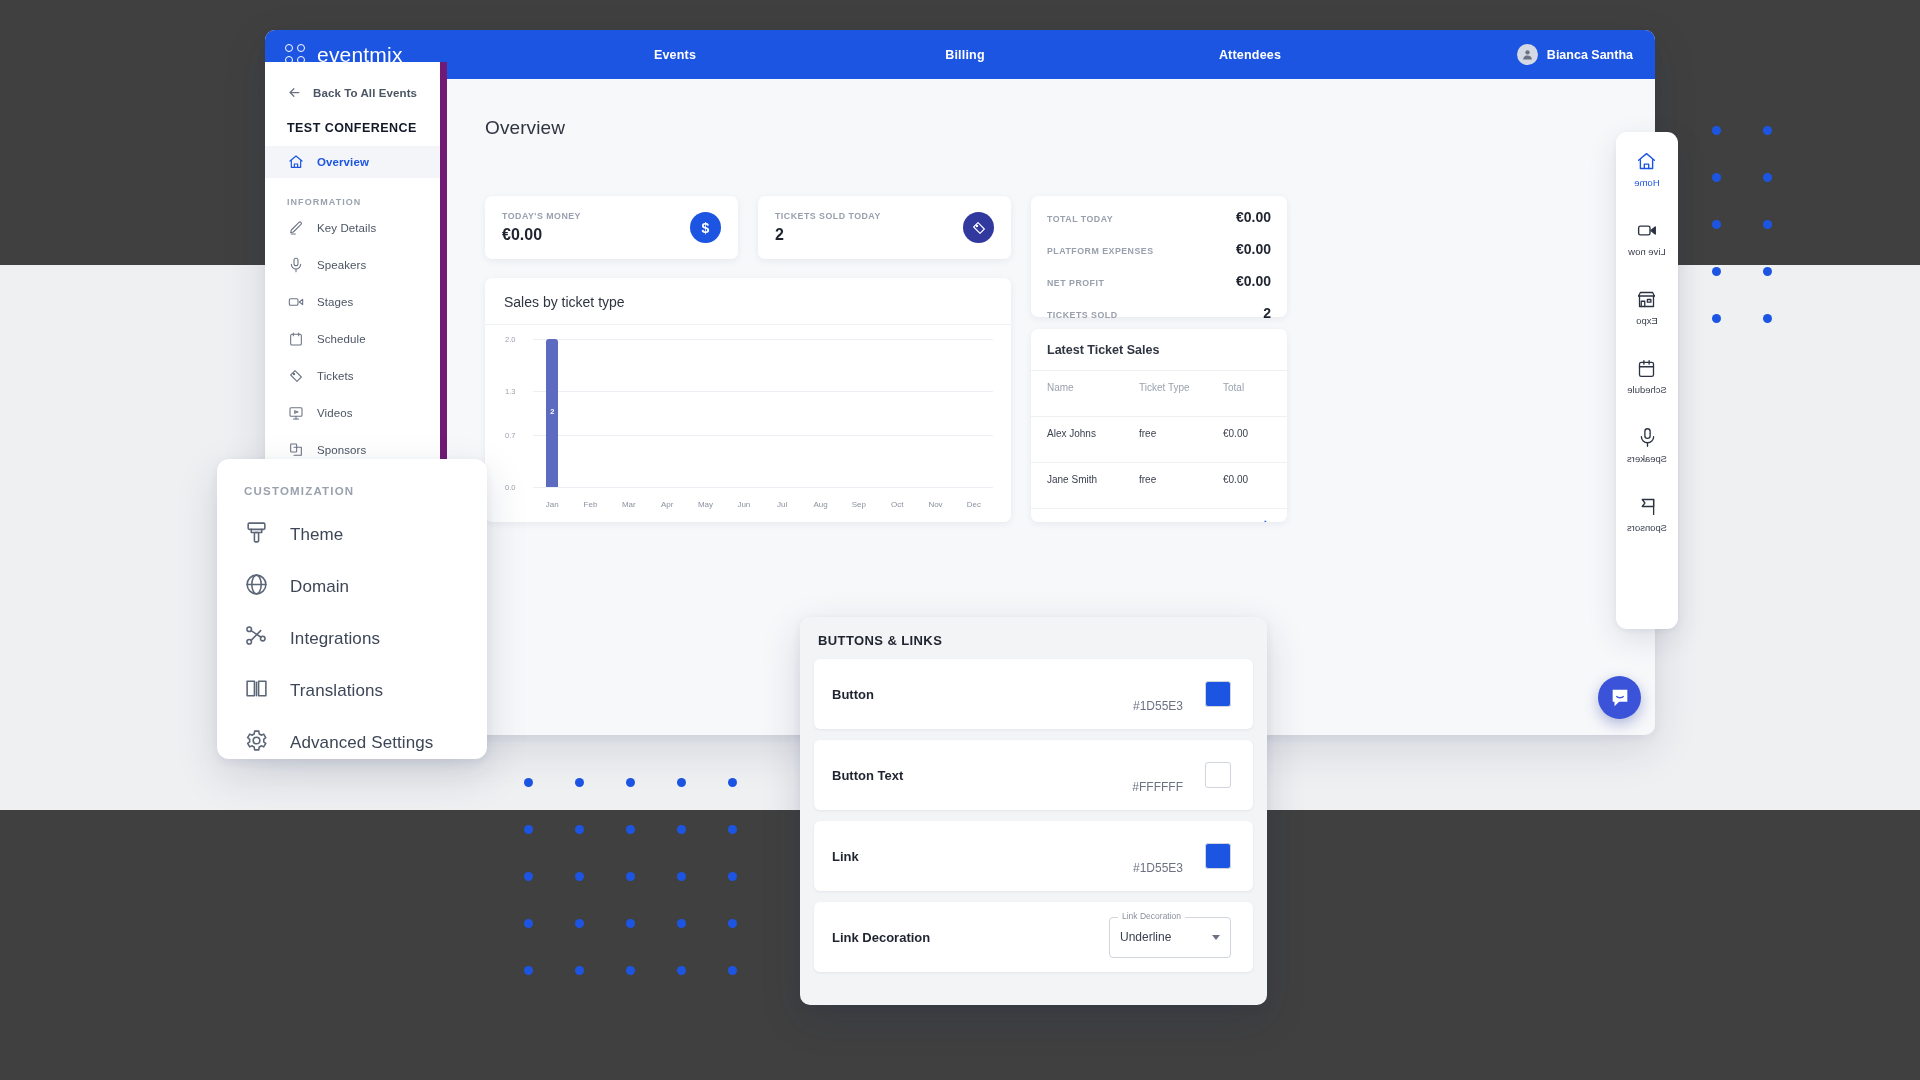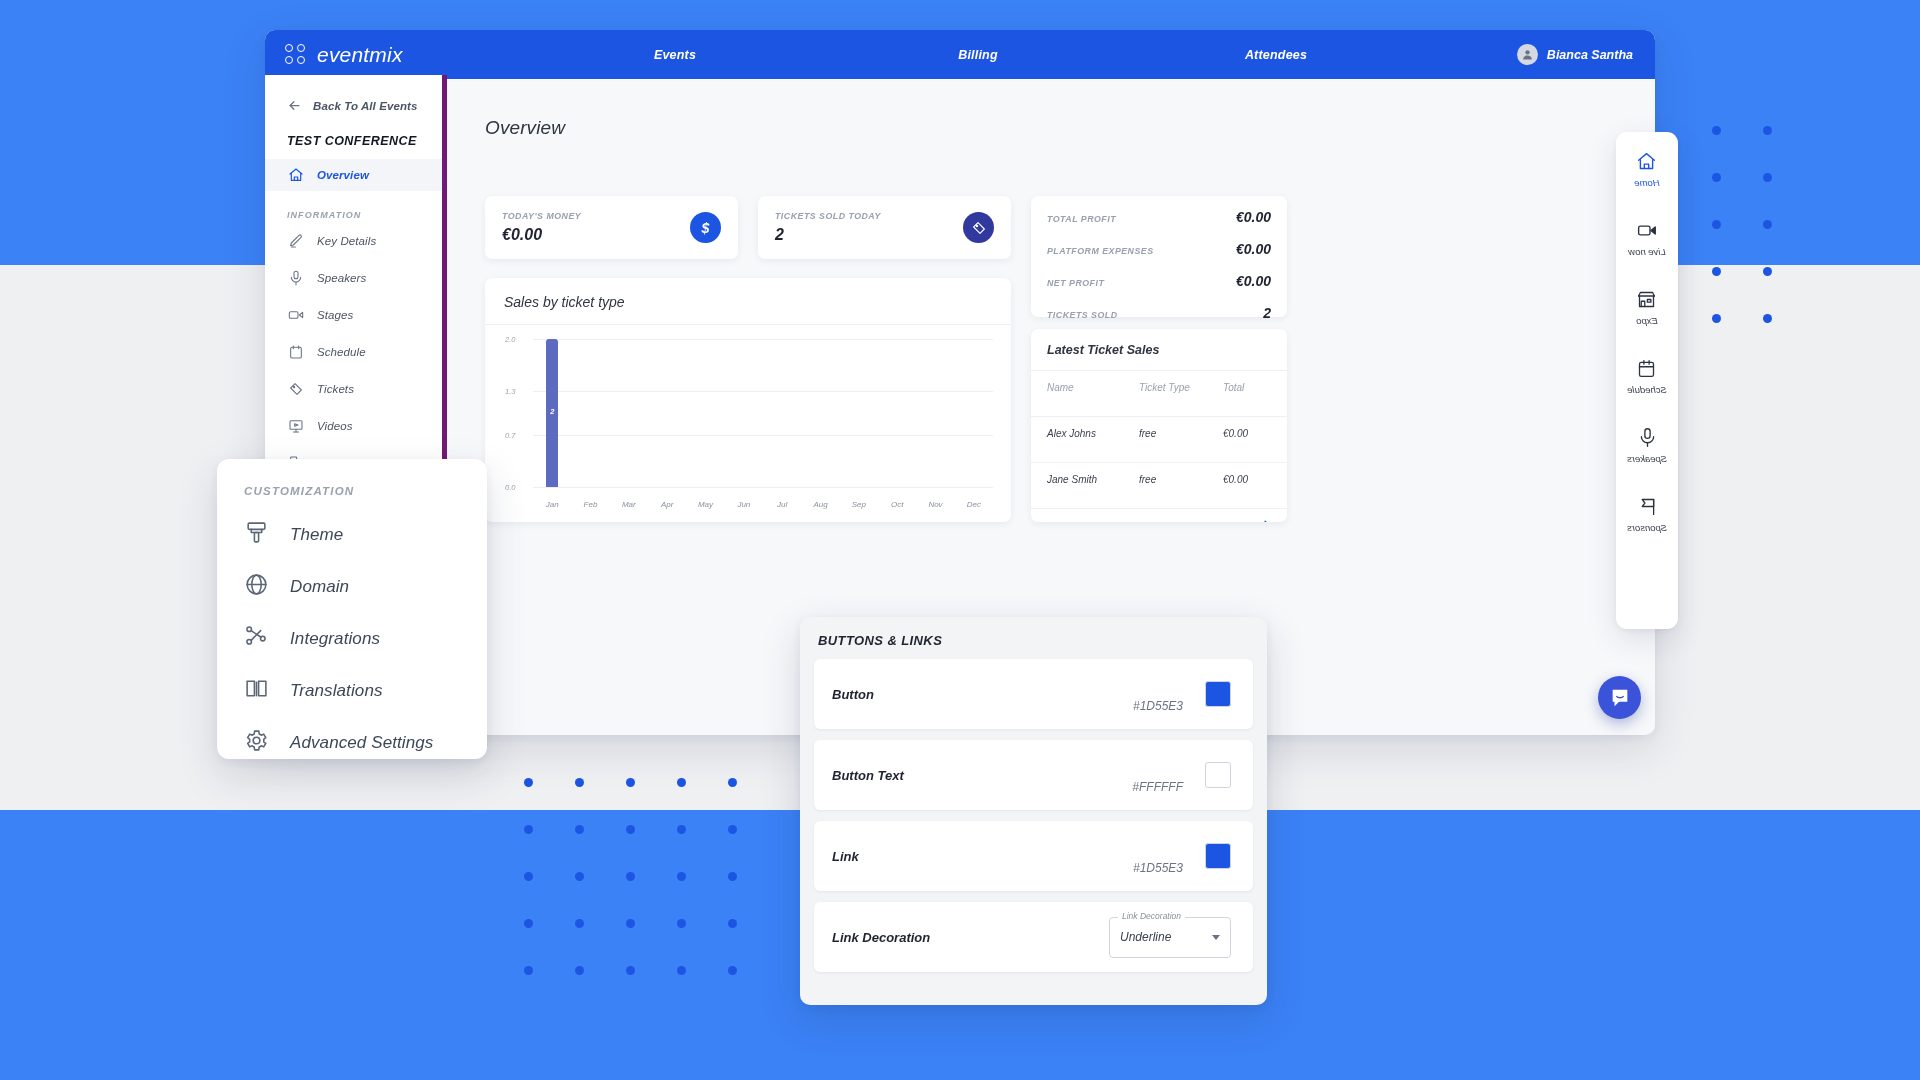--- a/index.html
+++ b/index.html
@@ -2,21 +2,21 @@
 <html><head>
 <meta charset="utf-8">
 <style>
   * { box-sizing: border-box; margin: 0; padding: 0; }
   html, body {
     width: 1920px; height: 1080px;
     font-family: "Liberation Sans", sans-serif;
     background: #ffffff;
     overflow: hidden;
   }
-  #stage { position: relative; width: 1920px; height: 1080px; background: #3b82f6; font-style: italic; }
+  #stage { position: relative; width: 1920px; height: 1080px; background: #404040; }
 
   
   .band {
     position: absolute; left: 0; width: 1920px;
     background: #eff0f2;
   }
   .band-main { top: 265px; height: 545px; }
 
   
   .dotgrid { position: absolute; display: grid; }
@@ -40,37 +40,37 @@
   .brand-mark { width: 21px; height: 21px; position: relative; }
   .brand-mark i {
     position: absolute; width: 8px; height: 8px; border-radius: 50%;
     border: 1.6px solid #ffffff;
   }
   .brand-mark i:nth-child(1){ left:0; top:0; }
   .brand-mark i:nth-child(2){ left:12px; top:0; }
   .brand-mark i:nth-child(3){ left:0; top:12px; }
   .brand-mark i:nth-child(4){ left:12px; top:12px; }
   .brand-name { color:#fff; font-size: 21px; letter-spacing:.2px; }
-  .navlinks { display:flex; flex:1; align-items:flex-start;gap:13px; }
+  .navlinks { display:flex; flex:1; align-items:flex-start; }
   .navlink { color:#ffffff; font-size:12.5px; font-weight:700; letter-spacing:.2px; text-align:center; }
   #nav-events { width: 300px; }
   #nav-billing { width: 280px; }
   #nav-attendees { width: 290px; }
   .userchip { display:flex; align-items:center; gap:9px; margin-left:auto; margin-right:22px; }
   .avatar {
     width:21px; height:21px; border-radius:50%; background:#d4d9e4;
     display:flex; align-items:center; justify-content:center;
   }
   .avatar svg { display:block; }
   .username { color:#fff; font-size:12.5px; font-weight:700; }
 
   
   #sidebar {
-    position: absolute; left:0; top:45px; width:182px; height:656px;
-    background:#ffffff; border-right:5px solid #701a75;
+    position: absolute; left:0; top:32px; width:182px; height:656px;
+    background:#ffffff; border-right:7px solid #701a75;
   }
   .back-row { display:flex; align-items:center; gap:11px; padding: 23px 0 0 22px; }
   .back-label { font-size:11.5px; color:#4b5563; font-weight:600; letter-spacing:.1px; }
   .event-title { font-size:12.5px; font-weight:700; color:#111827; letter-spacing:.45px; padding: 21px 0 0 22px; }
   .nav-section-label { font-size:9px; color:#9aa2ae; letter-spacing:1.05px; padding: 19px 0 0 22px; font-weight:600; }
   .side-item { display:flex; align-items:center; gap:13px; height:32px; padding-left:22px; margin-top:5px; }
   .side-item .lbl { font-size:11.5px; color:#4b5563; letter-spacing:.1px; }
   .side-item.active { background:#f3f5f9; }
   .side-item.active .lbl { color:#1d55e3; font-weight:600; }
   .side-item .ico { width:17px; height:17px; display:flex; align-items:center; justify-content:center; }
@@ -414,21 +414,21 @@
             <div class="xtick" style="left: 321.5px;">Aug</div>
             <div class="xtick" style="left: 359.833px;">Sep</div>
             <div class="xtick" style="left: 398.167px;">Oct</div>
             <div class="xtick" style="left: 436.5px;">Nov</div>
             <div class="xtick" style="left: 474.833px;">Dec</div>
           </div>
       </div>
 
       <div class="card" id="totals-card">
         <div class="total-row">
-          <span class="total-label">TOTAL PROFIT</span>
+          <span class="total-label">TOTAL TODAY</span>
           <span class="total-value">€0.00</span>
         </div>
         <div class="total-row">
           <span class="total-label">PLATFORM EXPENSES</span>
           <span class="total-value">€0.00</span>
         </div>
         <div class="total-row">
           <span class="total-label">NET PROFIT</span>
           <span class="total-value">€0.00</span>
         </div>

